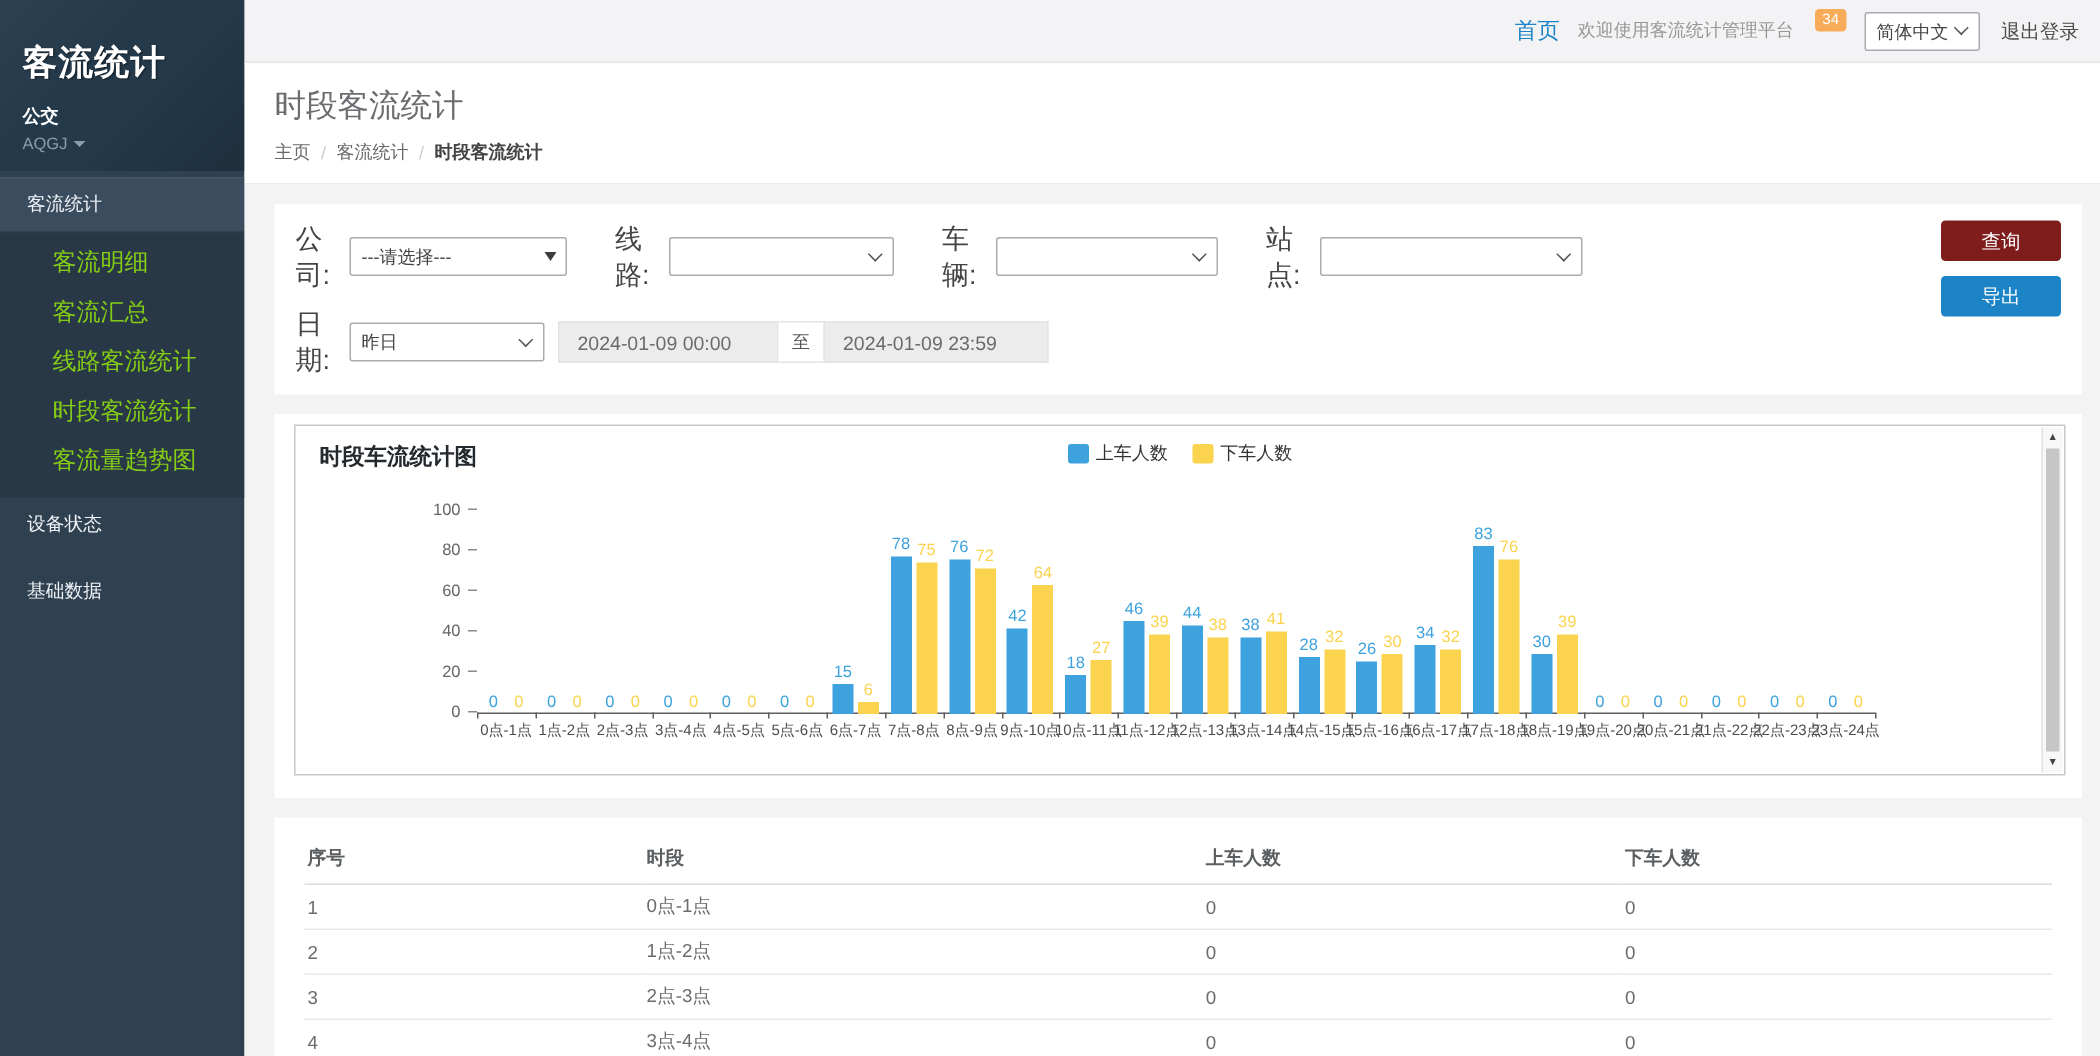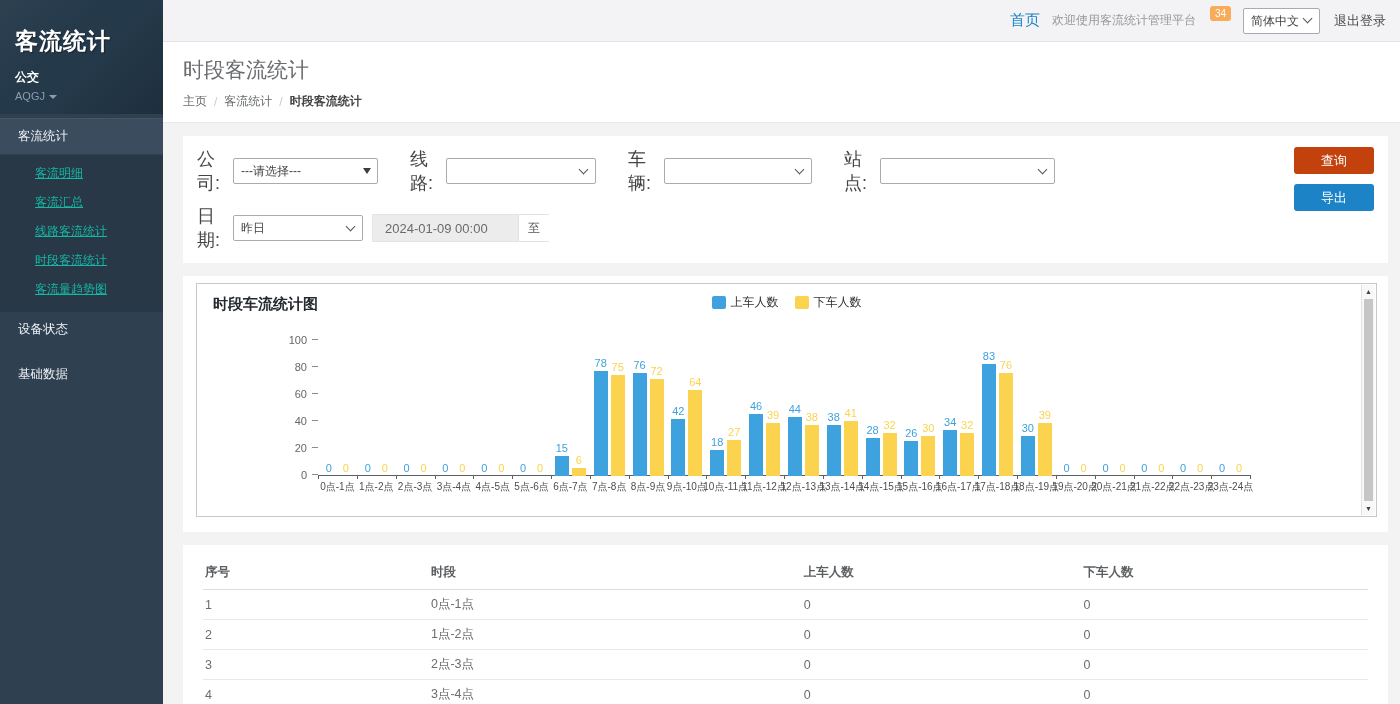--- a/index.html
+++ b/index.html
@@ -15,21 +15,21 @@
                             linear-gradient(315deg, rgba(0,0,0,0.18) 0%, rgba(0,0,0,0) 45%); }
   .brand-title { font-size:23px; font-weight:bold; color:#fff; letter-spacing:1px; text-shadow:1px 1px 1px rgba(0,0,0,.4); }
   .brand-org { font-size:12px; font-weight:bold; color:#fff; margin-top:12px; }
   .brand-code { font-size:11px; color:#8b9dad; margin-top:4px; }
   .brand-code .caret { display:inline-block; margin-left:4px; width:0; height:0;
        border-left:4px solid transparent; border-right:4px solid transparent; border-top:4px solid #8b9dad; vertical-align:middle; }
   .nav { margin-top:4px; }
   .nav-section { font-size:12.5px; color:#eef2f6; padding:9px 0 9px 18px; cursor:pointer; }
   .nav-section.active { background:#3b4c5e; border-top:1px solid rgba(255,255,255,.06); border-bottom:1px solid rgba(0,0,0,.15); }
   .nav-sub { background:#293846; padding:4px 0 8px; }
-  .nav-sub-item { font-size:12px; color:#14b8a6; padding:6px 0 6px 35px; cursor:pointer;text-decoration:underline; }
+  .nav-sub-item { font-size:16px; color:#84cc16; padding:6px 0 6px 35px; cursor:pointer; }
   .nav-gap { height:10px; }
 
   
   .main { flex:1; display:flex; flex-direction:column; min-width:0; }
 
   .topbar { height:42px; flex:none; background:#f3f3f5; border-bottom:1px solid #e4e4e6;
             display:flex; align-items:center; justify-content:flex-end; padding-right:14px; gap:10px; }
   .home-link { color:#1c84c6; font-size:15px; cursor:pointer; margin-right:2px; }
   .welcome { color:#979797; font-size:12px; }
   .badge { background:#f8ac59; color:#fff; font-size:10px; padding:2px 5px; border-radius:3px; margin:-14px 2px 0 4px; }
@@ -196,23 +196,24 @@
           <span class="f-label">日期:</span>
           <span class="f-group" style="margin-right:9px;">
             <span class="sel-wrap" style="width:130px;">
               <select><option>昨日</option></select>
               <span class="arrow-chev"></span>
             </span>
           </span>
           <span class="date-group">
             <input class="date-input" readonly="" value="2024-01-09 00:00" style="">
             <span class="date-to">至</span>
+            <input class="date-input" style="width: 150px;" readonly="" value="2024-01-09 23:59">
           </span>
         </div>
-        <button class="btn btn-query" id="btn-query" style="background: #c2410c;">查询</button>
+        <button class="btn btn-query" id="btn-query" style="background: #7f1d1d;">查询</button>
         <button class="btn btn-export" id="btn-export" style="background: rgb(28, 132, 198);">导出</button>
       </div>
 
       <div class="card chart-card">
         <div class="chart-box">
           <div class="chart-title">时段车流统计图</div>
           <div class="legend" id="chart-legend">
               <div class="legend-item">
                 <span class="legend-swatch" style="background: rgb(61, 162, 221);"></span>
                 <span class="legend-label">上车人数</span>

